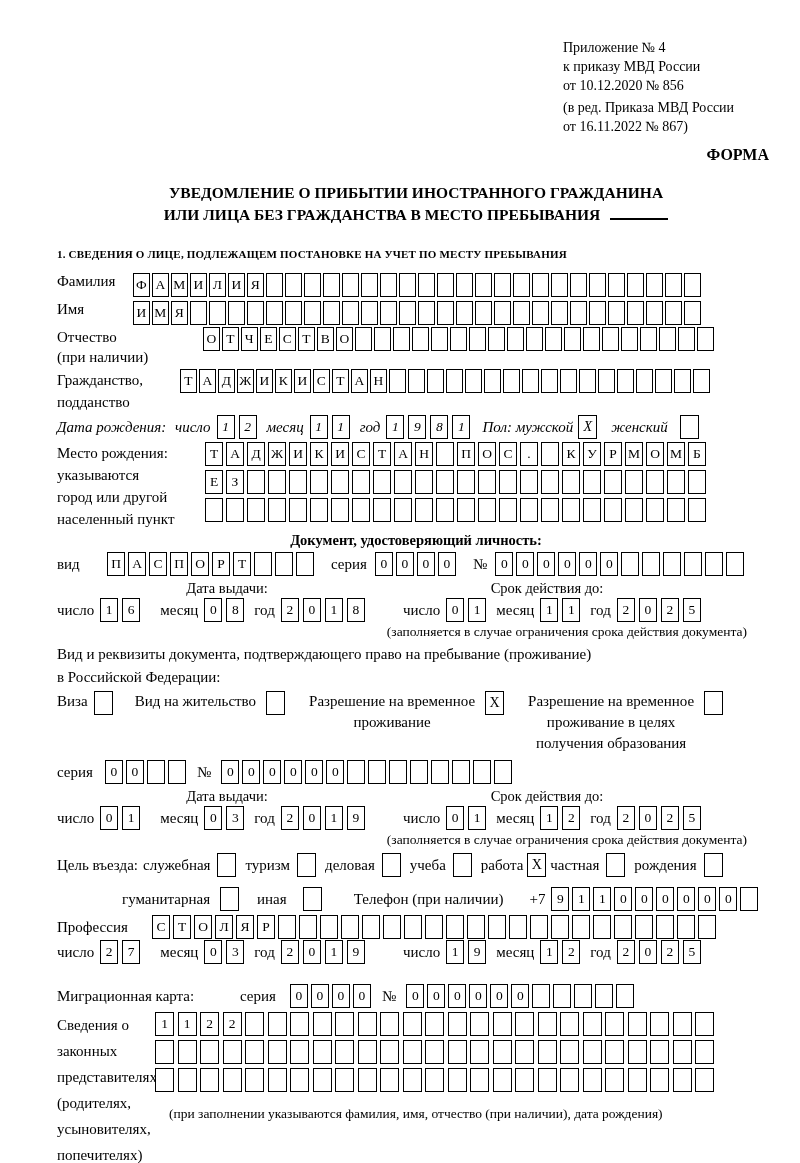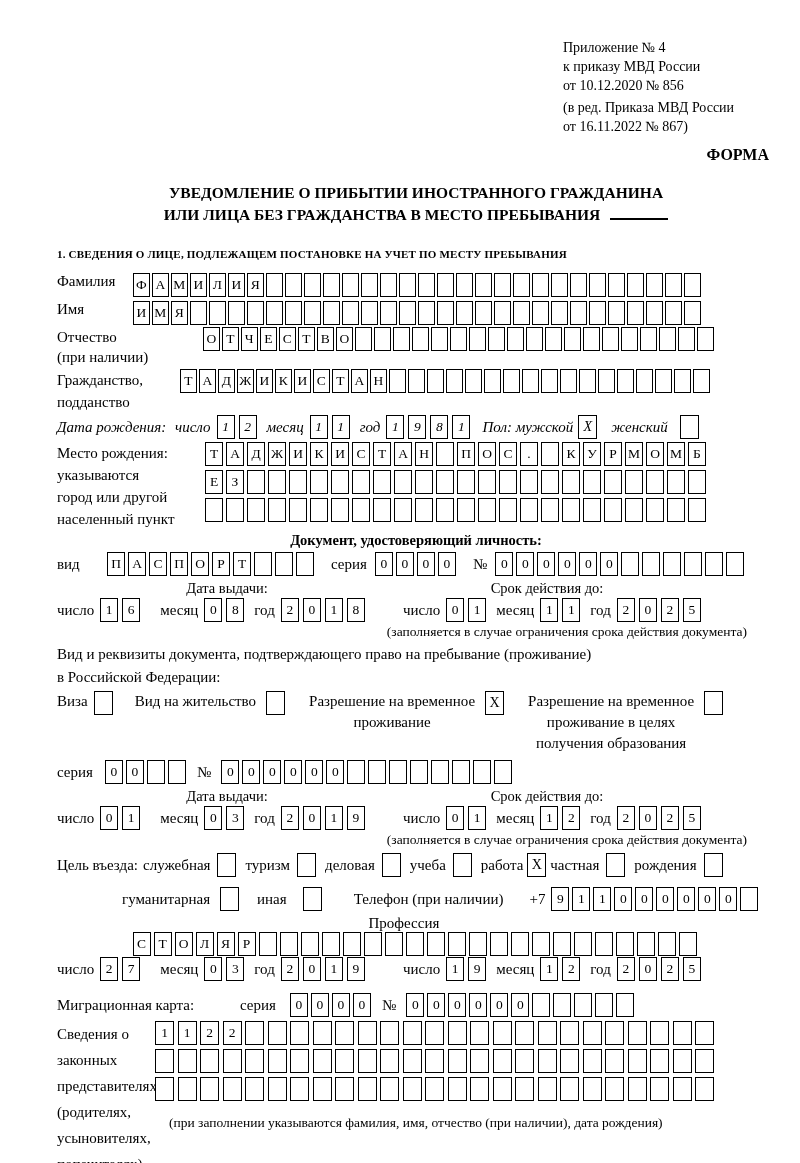--- a/index.html
+++ b/index.html
@@ -74,23 +74,23 @@
   .intro { margin-top:6px; }
   .options-row { display:flex; align-items:flex-start; margin-top:5px; }
   .opt { display:flex; align-items:flex-start; }
   .opt .olbl { line-height:21px; text-align:center; }
   .opt .checkbox { margin-left:10px; }
 
   .row-series2 { display:flex; align-items:center; margin-top:6px; }
   .row-purpose { display:flex; align-items:center; margin-top:5px; }
   .row-purpose .checkbox { margin-left:7px; margin-right:9px; }
   .row-human { display:flex; align-items:center; margin-top:10px; }
-  .row-prof { display:flex; align-items:center; margin-top:4px;flex-direction:column; }
+  .row-prof { display:flex; align-items:center; margin-top:4px; }
   .row-prof .lbl { width:95px; }
-  .row-migr { display:flex; align-items:center; margin-top:12px; }
+  .row-migr { display:flex; align-items:center; margin-top:20px; }
 
   .block-repr { display:flex; margin-top:4px; }
   .block-repr .lbl { width:98px; line-height:26px; }
   .repr-rows .cellrow { margin-bottom:4px; }
   .repr-note { font-size:13.5px; margin-top:14px; margin-left:14px; }
 </style>
 </head>
 <body>
 
 <div class="page">

